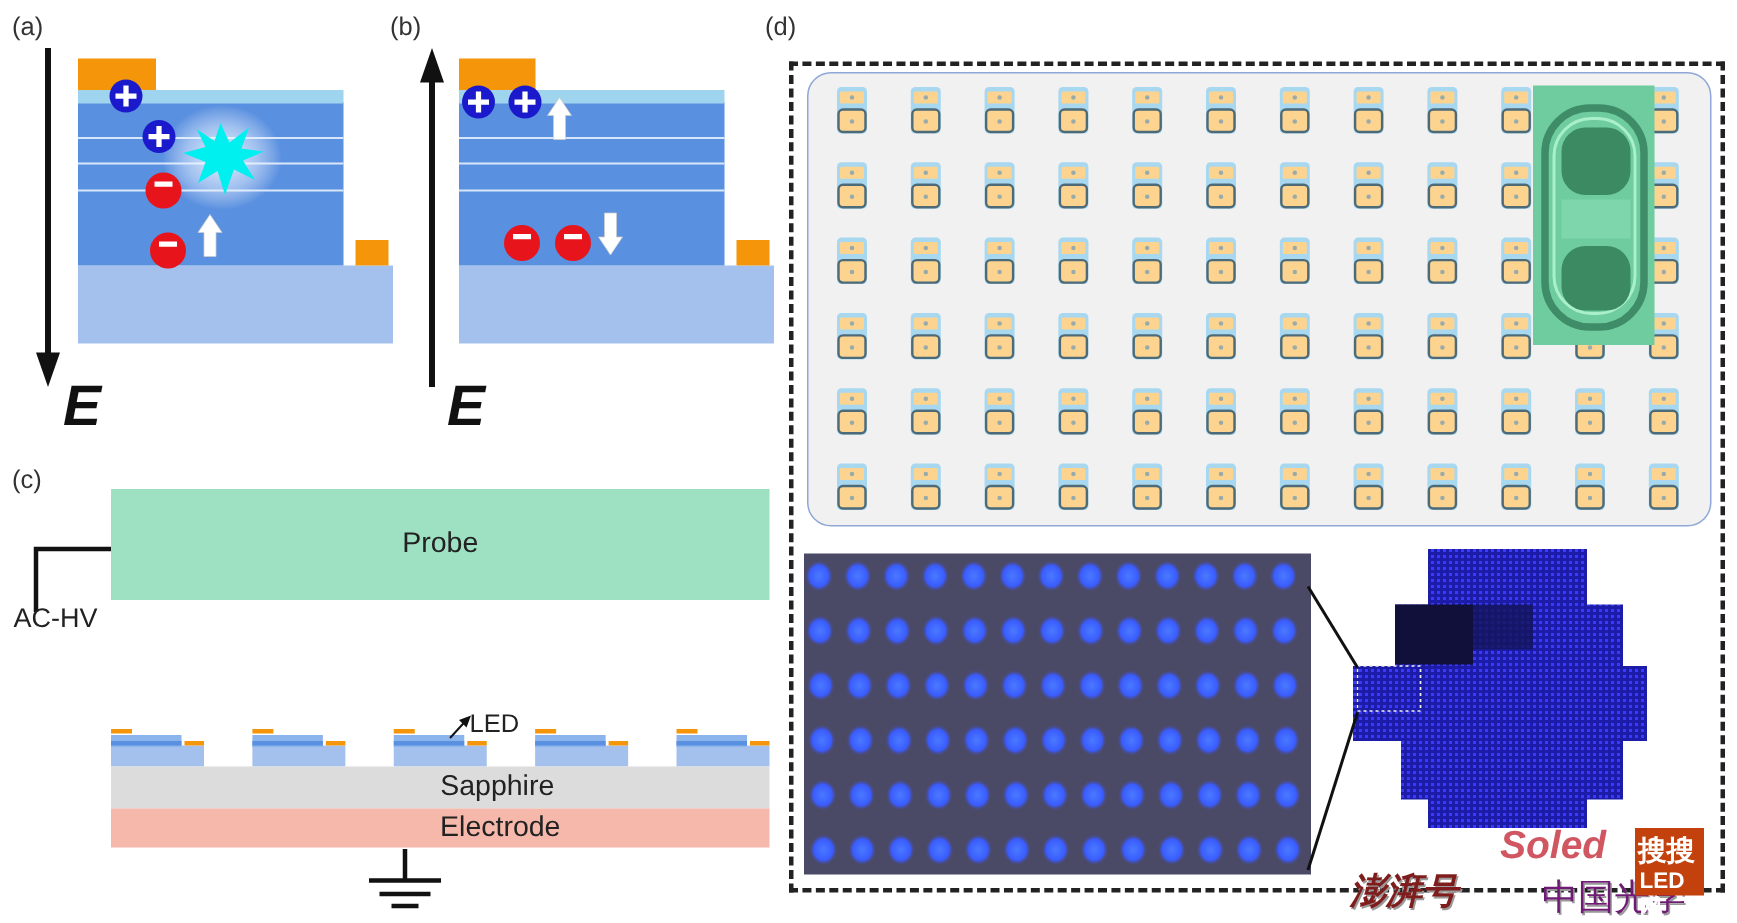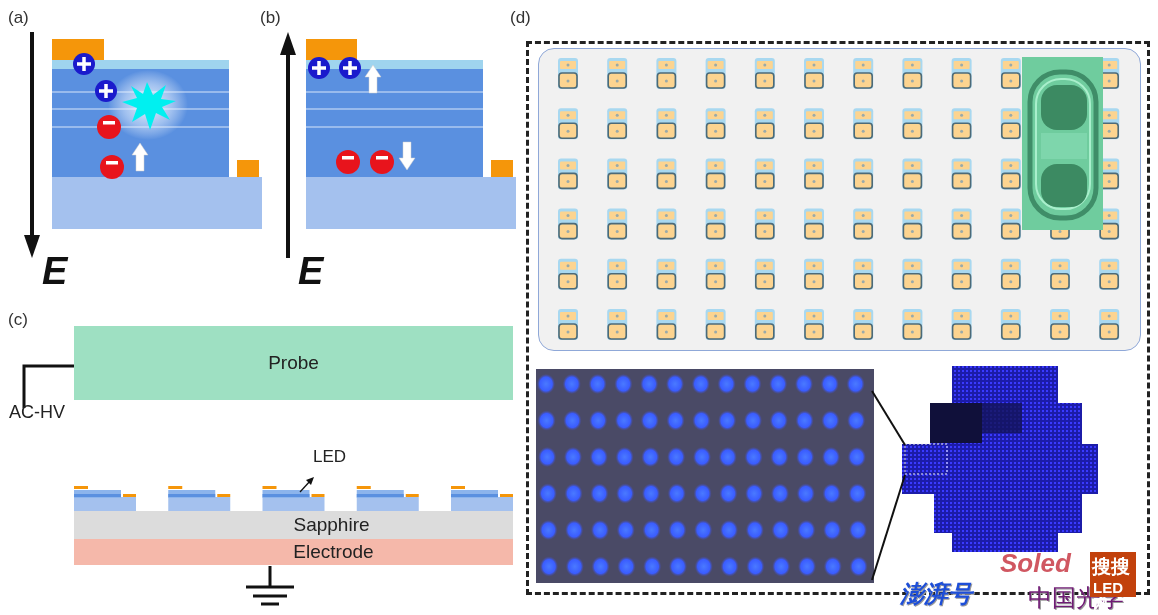--- a/index.html
+++ b/index.html
@@ -151,21 +151,21 @@
   <polygon points="314,477 306,480 311,485" fill="#111"></polygon>
 
   <g>
     <line x1="270" y1="566" x2="270" y2="586" stroke="#111" stroke-width="3"></line>
     <line x1="246" y1="587" x2="294" y2="587" stroke="#111" stroke-width="3"></line>
     <line x1="253" y1="596" x2="287" y2="596" stroke="#111" stroke-width="3"></line>
     <line x1="261" y1="604" x2="279" y2="604" stroke="#111" stroke-width="3"></line>
   </g>
 </svg>
 <div class="txt" style="left:9px;top:402px;font-size:18px;">AC-HV</div>
-<div class="txt" style="left:313px;top:447px;font-size:17px;">LED</div>
+<div class="txt" style="left:313px;top:473px;font-size:17px;">LED</div>
 <div class="abs" style="left:74px;top:511px;width:439px;height:28px;background:#dcdcdc;"></div>
 <div class="txt" style="left:74px;top:514px;width:515px;text-align:center;font-size:19px;">Sapphire</div>
 <div class="abs" style="left:74px;top:539px;width:439px;height:26px;background:#f5b8aa;"></div>
 <div class="txt" style="left:74px;top:541px;width:439px;text-align:center;font-size:19px;margin-left:40px;">Electrode</div>
 
 <div class="panel-label" style="left:510px;top:8px;">(d)</div>
 <div class="abs" style="left:526px;top:41px;width:624px;height:554px;border:3px dashed #222;box-sizing:border-box;"></div>
 <div class="abs" style="left:538px;top:48px;width:603px;height:303px;background:#f1f1f1;border:1.5px solid #8fa8d8;border-radius:16px;box-sizing:border-box;">
   <svg id="chip-grid" width="603" height="303">
       <g>
@@ -784,19 +784,19 @@
     <rect x="28" y="37" width="52" height="40" fill="#10103a"></rect>
     <rect x="80" y="37" width="40" height="30" fill="#14145a" opacity="0.8"></rect>
     <rect x="3" y="78" width="42" height="30" fill="none" stroke="#eee" stroke-width="1" stroke-dasharray="2,2"></rect>
   </svg>
 </div>
 <svg width="1158" height="615" style="left:0;top:0;pointer-events:none;">
   <line x1="872" y1="391" x2="905" y2="445" stroke="#111" stroke-width="2"></line>
   <line x1="872" y1="580" x2="905" y2="475" stroke="#111" stroke-width="2"></line>
 </svg>
 
-<div class="wm" style="left:900px;top:578px;font-size:24px;font-style:italic;font-weight:bold;color:#1d4ed8;text-shadow:1px 1px 0 #999;">澎湃号</div>
+<div class="wm" style="left:900px;top:578px;font-size:24px;font-style:italic;font-weight:bold;color:#7f1d1d;text-shadow:1px 1px 0 #999;">澎湃号</div>
 <div class="wm" style="left:1000px;top:548px;font-size:26px;font-weight:bold;font-style:italic;color:#c83a46;opacity:0.85;">Soled</div>
 <div class="wm" style="left:1028px;top:582px;font-size:24px;color:#701a75;text-shadow:1px 1px 0 #999;">中国光学</div>
 <div class="abs" style="left:1090px;top:552px;width:46px;height:45px;background:#c2410c;">
   <div class="wm" style="left:2px;top:2px;font-size:19px;font-weight:bold;color:#fff;">搜搜</div>
   <div class="wm" style="left:3px;top:27px;font-size:15px;font-weight:bold;color:#fff;">LED网</div>
 </div>
 
 </body></html>

